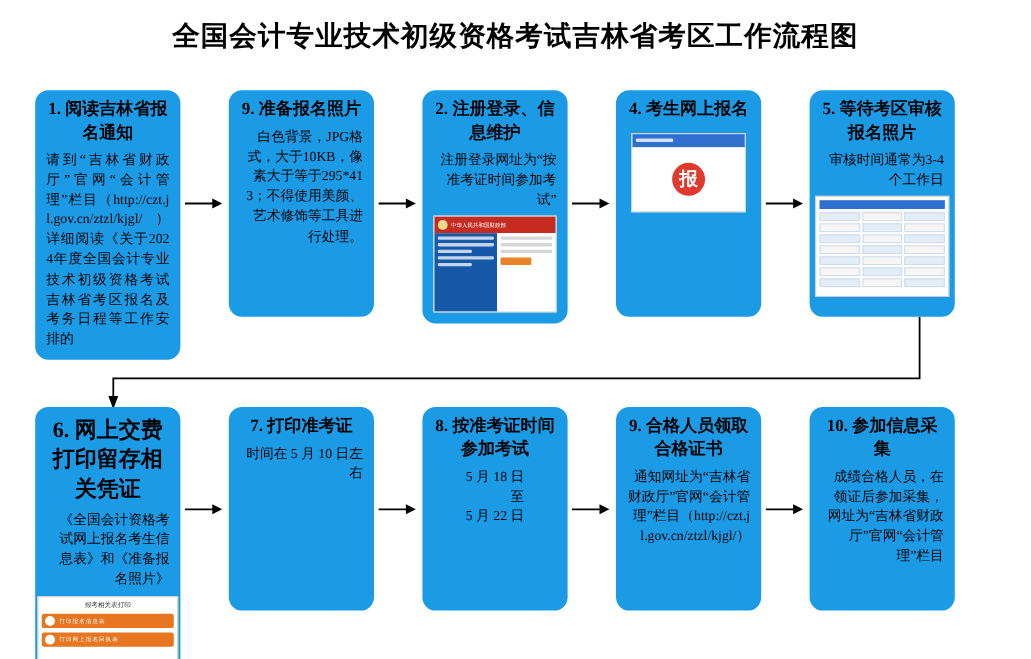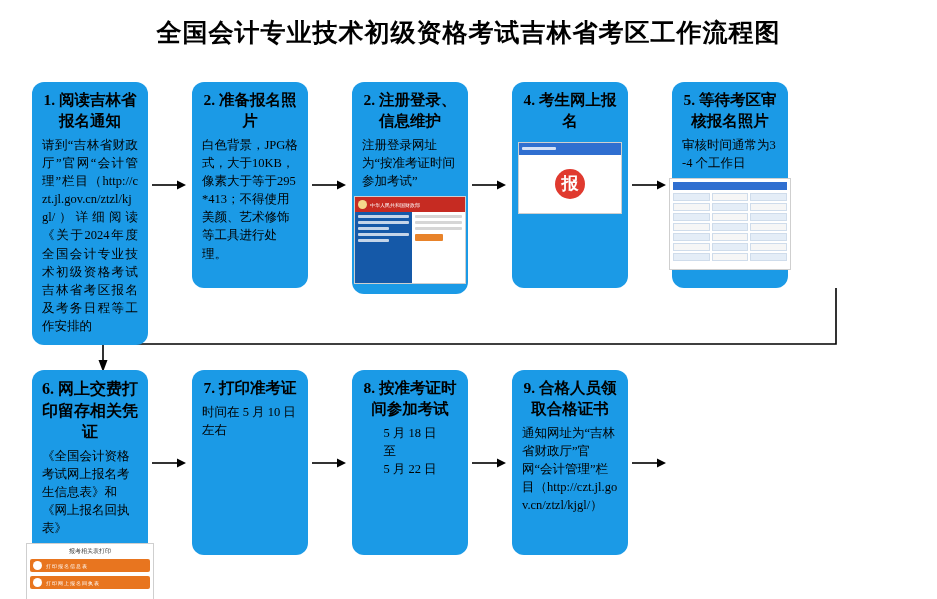--- a/index.html
+++ b/index.html
@@ -26,21 +26,21 @@
 
   .row {
     display: flex;
     align-items: flex-start;
     position: absolute;
   }
   #row1 { top: 82px; left: 32px; }
   #row2 { top: 370px; left: 32px; }
 
   .node {
-    width: 116px;
+    width: 132px;
     background: #1b9ae6;
     border-radius: 12px;
     padding: 8px 6px 10px 6px;
     box-sizing: border-box;
     display: flex;
     flex-direction: column;
     align-items: center;
   }
   .node-r1 { min-height: 206px; }
   .node-r2 { min-height: 185px; }
@@ -48,26 +48,26 @@
   .node-head {
     font-size: 15.5px;
     font-weight: bold;
     line-height: 1.35;
     text-align: center;
     color: #000;
     margin-bottom: 4px;
     padding: 0 2px;
   }
   .node-head.small {
-    font-size: 16px;
+    font-size: 20px;
   }
   .node-body {
     font-size: 12.5px;
     line-height: 1.45;
-    text-align: left;
+    text-align: right;
     color: #000;
     padding: 0 4px;
     word-break: break-all;
   }
   .node-body.left {
     text-align: justify;
     text-align-last: left;
   }
 
   .arrow {
@@ -164,21 +164,21 @@
   </div>
 
   <div class="arrow arrow-r1">
     <svg width="36" height="12" viewBox="0 0 36 12">
         <path d="M0 6 H27" stroke="#000" stroke-width="1.6"></path>
         <polygon points="34,6 25,10.5 25,1.5" fill="#000"></polygon>
       </svg>
   </div>
 
   <div class="node node-r1">
-    <div class="node-head">2. 准备报名照片</div>
+    <div class="node-head">9. 准备报名照片</div>
     <div class="node-body">白色背景，JPG格式，大于10KB，像素大于等于295*413；不得使用美颜、艺术修饰等工具进行处理。</div>
   </div>
 
   <div class="arrow arrow-r1">
     <svg width="36" height="12" viewBox="0 0 36 12">
         <path d="M0 6 H27" stroke="#000" stroke-width="1.6"></path>
         <polygon points="34,6 25,10.5 25,1.5" fill="#000"></polygon>
       </svg>
   </div>
 
@@ -276,21 +276,21 @@
         </div>
     </div>
   </div>
 
 </div>
 
 <div class="row" id="row2">
 
   <div class="node node-r2">
     <div class="node-head small">6. 网上交费打印留存相关凭证</div>
-    <div class="node-body">《全国会计资格考试网上报名考生信息表》和《网上报名回执表》</div>
+    <div class="node-body">《全国会计资格考试网上报名考生信息表》和《准备报名照片》</div>
     <div class="thumb thumb-print">
       <div class="pr-title">报考相关表打印</div>
       <div class="pr-line">
           <span class="circ"></span>
           <span class="tx">打印报名信息表</span>
         </div>
       <div class="pr-line">
           <span class="circ"></span>
           <span class="tx">打印网上报名回执表</span>
         </div>
@@ -335,14 +335,18 @@
     <div class="node-body">通知网址为“吉林省财政厅”官网“会计管理”栏目（http://czt.jl.gov.cn/ztzl/kjgl/）</div>
   </div>
 
   <div class="arrow arrow-r2">
     <svg width="36" height="12" viewBox="0 0 36 12">
         <path d="M0 6 H27" stroke="#000" stroke-width="1.6"></path>
         <polygon points="34,6 25,10.5 25,1.5" fill="#000"></polygon>
       </svg>
   </div>
 
+  <div class="node node-r2">
+    <div class="node-head">10. 参加信息采集</div>
+    <div class="node-body">成绩合格人员，在领证后参加采集，网址为“吉林省财政厅”官网“会计管理”栏目</div>
+  </div>
 
 </div>
 
 </body></html>

